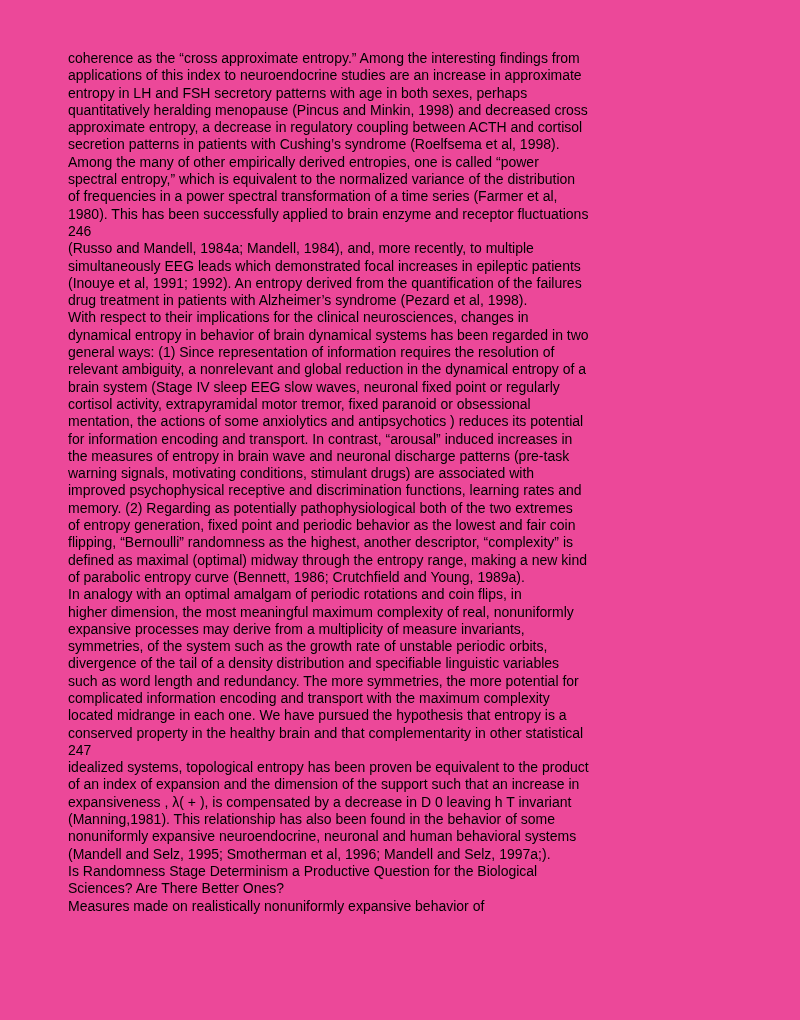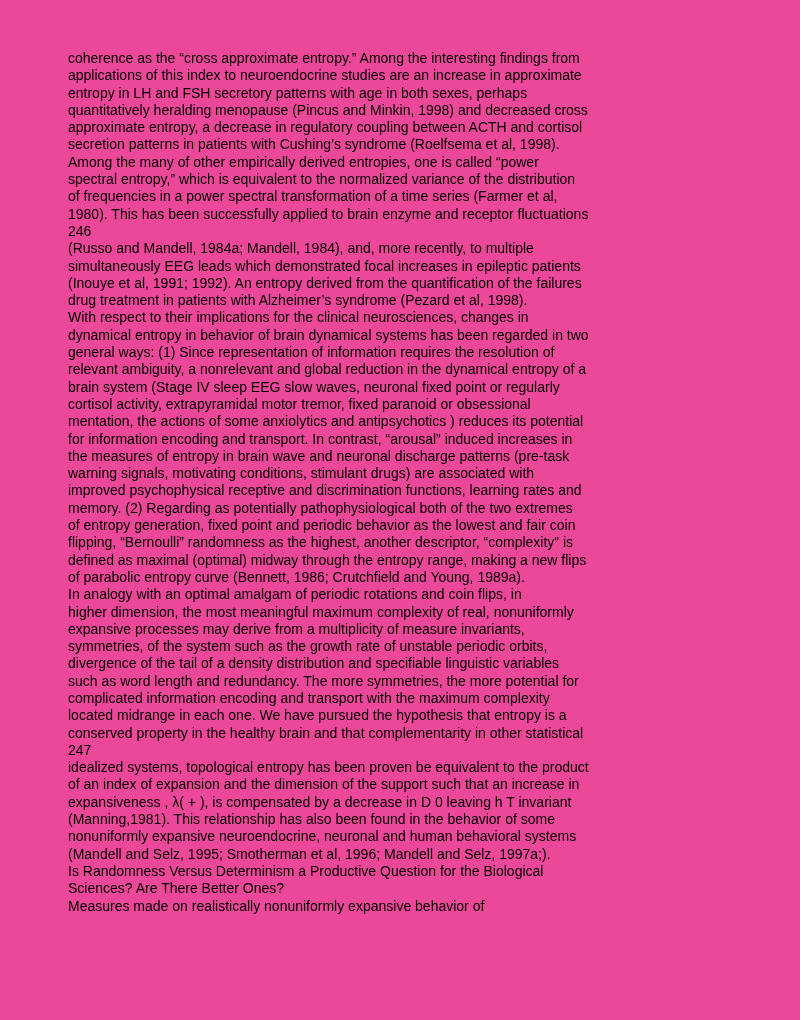--- a/index.html
+++ b/index.html
@@ -64,35 +64,35 @@
       <div class="text-line">brain system (Stage IV sleep EEG slow waves, neuronal fixed point or regularly</div>
       <div class="text-line">cortisol activity, extrapyramidal motor tremor, fixed paranoid or obsessional</div>
       <div class="text-line">mentation, the actions of some anxiolytics and antipsychotics ) reduces its potential</div>
       <div class="text-line">for information encoding and transport. In contrast, “arousal” induced increases in</div>
       <div class="text-line">the measures of entropy in brain wave and neuronal discharge patterns (pre-task</div>
       <div class="text-line">warning signals, motivating conditions, stimulant drugs) are associated with</div>
       <div class="text-line">improved psychophysical receptive and discrimination functions, learning rates and</div>
       <div class="text-line">memory. (2) Regarding as potentially pathophysiological both of the two extremes</div>
       <div class="text-line">of entropy generation, fixed point and periodic behavior as the lowest and fair coin</div>
       <div class="text-line">flipping, “Bernoulli” randomness as the highest, another descriptor, “complexity” is</div>
-      <div class="text-line">defined as maximal (optimal) midway through the entropy range, making a new flips</div>
+      <div class="text-line">defined as maximal (optimal) midway through the entropy range, making a new kind</div>
       <div class="text-line">of parabolic entropy curve (Bennett, 1986; Crutchfield and Young, 1989a).</div>
       <div class="text-line">In analogy with an optimal amalgam of periodic rotations and coin flips, in</div>
       <div class="text-line">higher dimension, the most meaningful maximum complexity of real, nonuniformly</div>
       <div class="text-line">expansive processes may derive from a multiplicity of measure invariants,</div>
       <div class="text-line">symmetries, of the system such as the growth rate of unstable periodic orbits,</div>
       <div class="text-line">divergence of the tail of a density distribution and specifiable linguistic variables</div>
       <div class="text-line">such as word length and redundancy. The more symmetries, the more potential for</div>
       <div class="text-line">complicated information encoding and transport with the maximum complexity</div>
       <div class="text-line">located midrange in each one. We have pursued the hypothesis that entropy is a</div>
       <div class="text-line">conserved property in the healthy brain and that complementarity in other statistical</div>
       <div class="text-line">247</div>
       <div class="text-line">idealized systems, topological entropy has been proven be equivalent to the product</div>
       <div class="text-line">of an index of expansion and the dimension of the support such that an increase in</div>
       <div class="text-line">expansiveness , λ( + ), is compensated by a decrease in D 0 leaving h T invariant</div>
       <div class="text-line">(Manning,1981). This relationship has also been found in the behavior of some</div>
       <div class="text-line">nonuniformly expansive neuroendocrine, neuronal and human behavioral systems</div>
       <div class="text-line">(Mandell and Selz, 1995; Smotherman et al, 1996; Mandell and Selz, 1997a;).</div>
-      <div class="text-line">Is Randomness Versus Determinism a Productive Question for the Biological</div>
+      <div class="text-line">Is Randomness Stage Determinism a Productive Question for the Biological</div>
       <div class="text-line">Sciences? Are There Better Ones?</div>
       <div class="text-line">Measures made on realistically nonuniformly expansive behavior of</div>
     </div>
 </div>
 
 </body></html>

